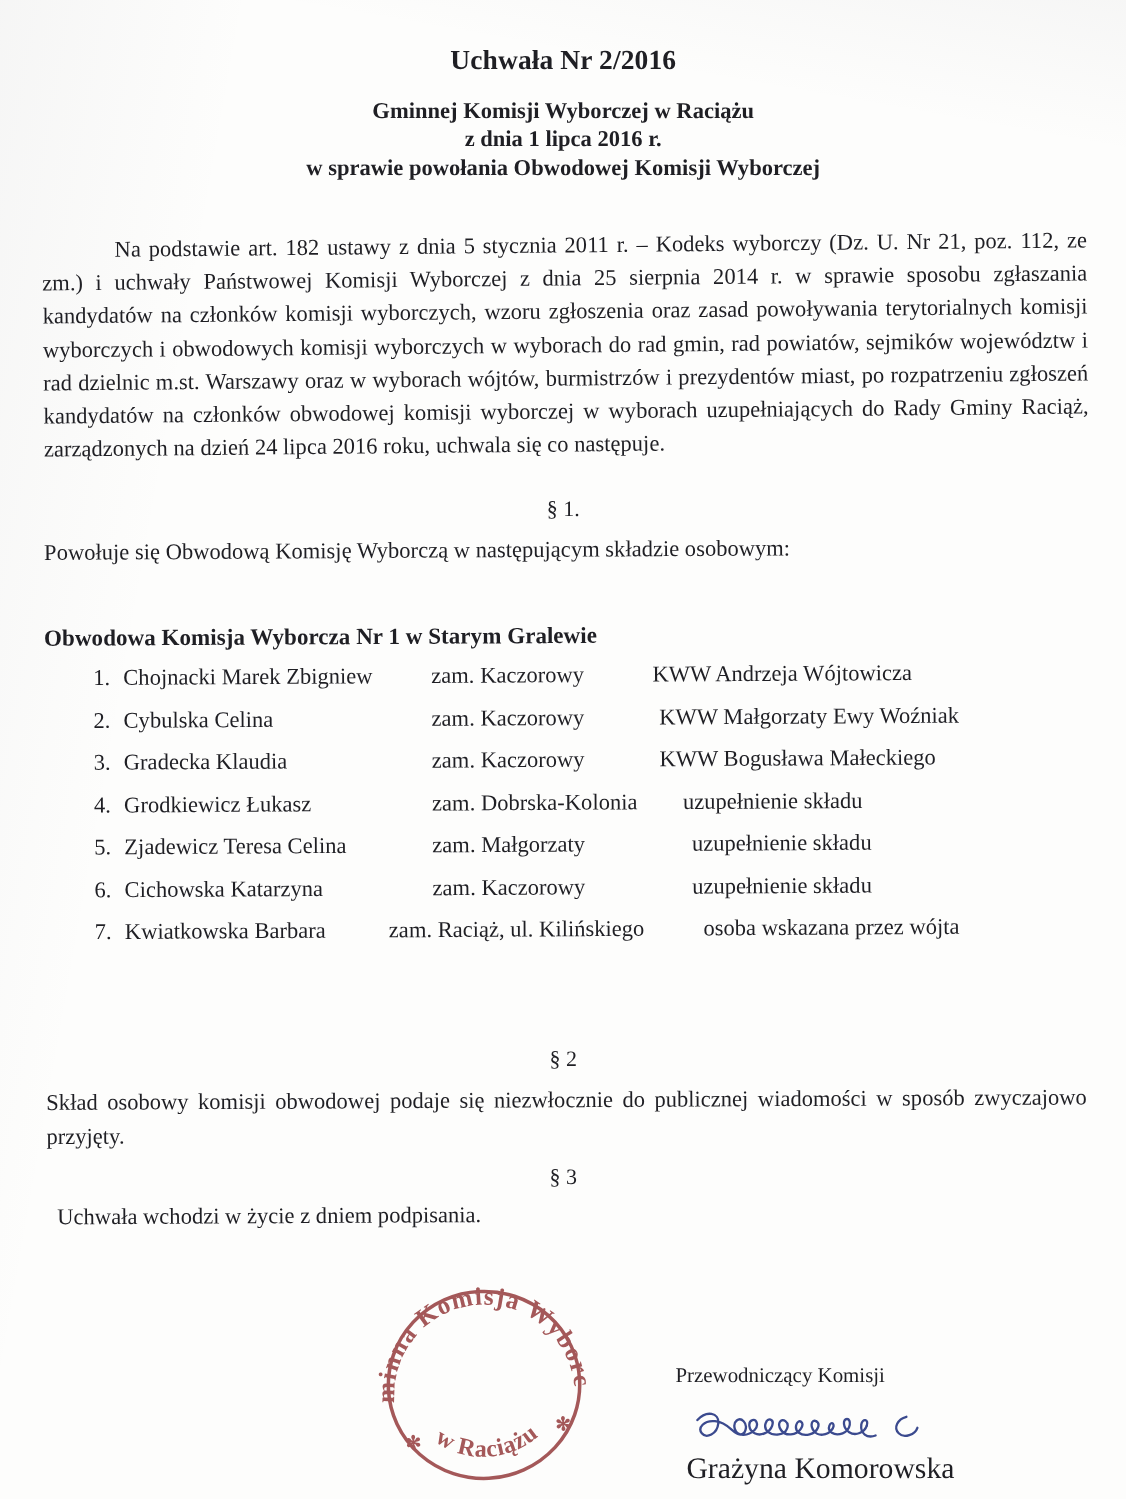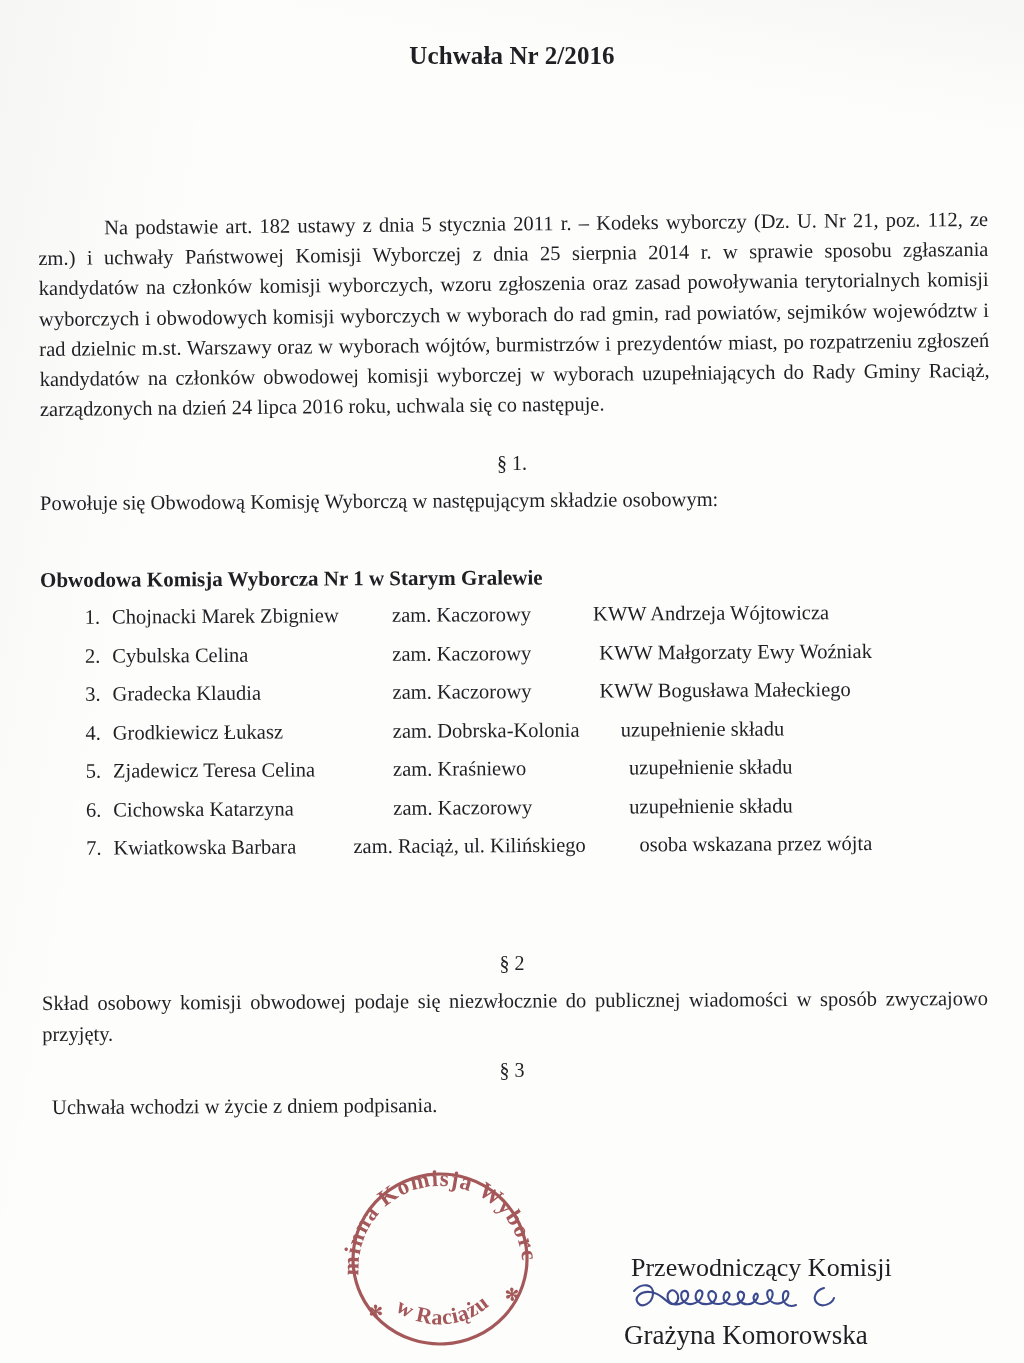--- a/index.html
+++ b/index.html
@@ -164,24 +164,23 @@
   .stamp svg { width: 100%; height: 100%; overflow: visible; }
   .stamp text {
     font-family: "Liberation Serif", "DejaVu Serif", serif;
     font-weight: bold;
     fill: #9d4b4c;
   }
 
   
   .sig-role {
     position: absolute;
-    left: 631px;
+    left: 614px;
     top: 1240px;
-    font-size: 26px;
-    margin-top: 13px;
+    font-size: 19px;
   }
   .sig-hand {
     position: absolute;
     left: 628px;
     top: 1278px;
     width: 260px;
     height: 42px;
     color: #3b4a8e;
   }
   .sig-hand svg { width: 100%; height: 100%; }
@@ -195,20 +194,25 @@
 </head>
 <body>
 
 <div class="page">
   <div class="scan-tint"></div>
 
   <div class="title-block">
     <div class="doc-title">Uchwała Nr 2/2016</div>
   </div>
 
+  <div class="sub-block">
+    <div>Gminnej Komisji Wyborczej w Raciążu</div>
+    <div>z dnia 1 lipca 2016 r.</div>
+    <div>w sprawie powołania Obwodowej Komisji Wyborczej</div>
+  </div>
 
   <div class="recital">Na podstawie art. 182 ustawy z dnia 5 stycznia 2011 r. – Kodeks wyborczy (Dz. U. Nr 21, poz. 112, ze zm.) i uchwały Państwowej Komisji Wyborczej z dnia 25 sierpnia 2014 r. w sprawie sposobu zgłaszania kandydatów na członków komisji wyborczych, wzoru zgłoszenia oraz zasad powoływania terytorialnych komisji wyborczych i obwodowych komisji wyborczych w wyborach do rad gmin, rad powiatów, sejmików województw i rad dzielnic m.st. Warszawy oraz w wyborach wójtów, burmistrzów i prezydentów miast,  po rozpatrzeniu zgłoszeń kandydatów na członków obwodowej komisji wyborczej w wyborach uzupełniających do Rady Gminy Raciąż, zarządzonych na dzień 24 lipca 2016 roku, uchwala się co następuje.</div>
 
   <div class="par1-mark">§ 1.</div>
   <div class="par1-text">Powołuje się Obwodową Komisję Wyborczą w następującym składzie osobowym:</div>
 
   <div class="committee-heading">Obwodowa Komisja Wyborcza Nr 1 w Starym Gralewie</div>
 
   <div class="members">
     <div class="member-row">
@@ -231,21 +235,21 @@
     </div>
     <div class="member-row">
       <span class="m-num">4.</span>
       <span class="m-name">Grodkiewicz Łukasz</span>
       <span class="m-addr" style="left:352px">zam. Dobrska-Kolonia</span>
       <span class="m-aff" style="left:580px">uzupełnienie składu</span>
     </div>
     <div class="member-row">
       <span class="m-num">5.</span>
       <span class="m-name">Zjadewicz Teresa Celina</span>
-      <span class="m-addr" style="left:352px">zam. Kraśniewo</span>
+      <span class="m-addr" style="left:352px">zam. Małgorzaty</span>
       <span class="m-aff" style="left:588px">uzupełnienie składu</span>
     </div>
     <div class="member-row">
       <span class="m-num">6.</span>
       <span class="m-name">Cichowska Katarzyna</span>
       <span class="m-addr" style="left:352px">zam. Kaczorowy</span>
       <span class="m-aff" style="left:588px">uzupełnienie składu</span>
     </div>
     <div class="member-row">
       <span class="m-num">7.</span>

